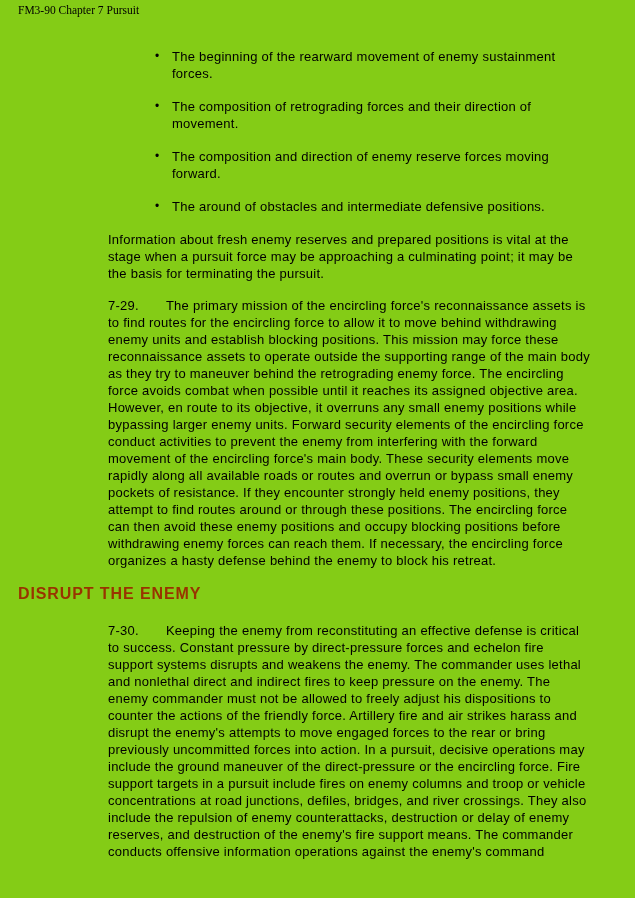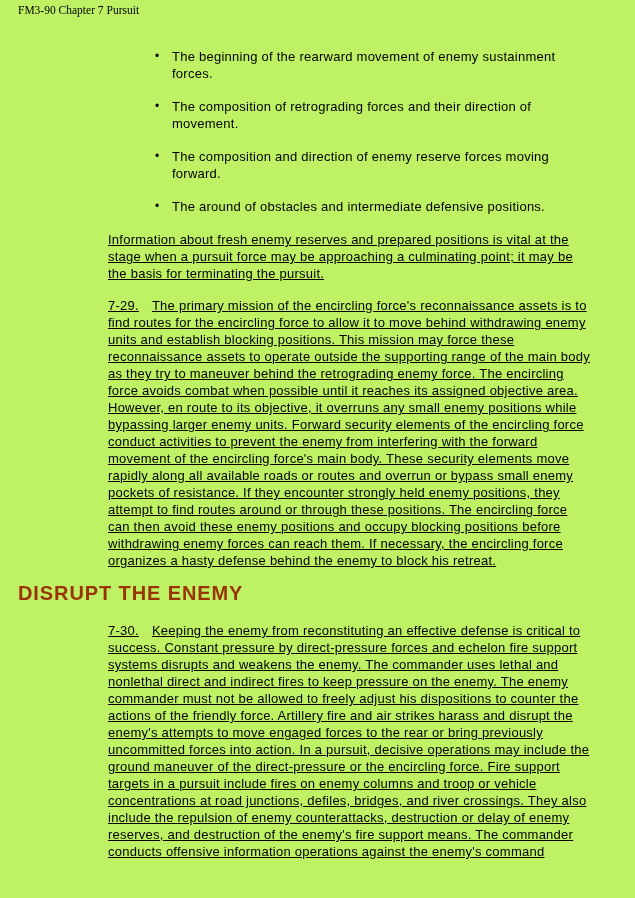--- a/index.html
+++ b/index.html
@@ -4,21 +4,21 @@
 <style>
   html, body {
     margin: 0;
     padding: 0;
     background: #ffffff;
   }
   .page {
     position: relative;
     width: 635px;
     height: 898px;
-    background: #bef264;
+    background: #84cc16;
     overflow: hidden;
     color: #000000;
   }
   .doc-header {
     padding: 4px 0 0 18px;
     font-family: "Liberation Serif", serif;
     font-size: 11.5px;
     line-height: 13px;
     color: #000000;
   }
@@ -44,33 +44,32 @@
     margin-bottom: 16px;
   }
   ul.bullet-list li .bullet {
     position: absolute;
     left: -17px;
     top: 0;
     font-size: 12px;
   }
   p.para {
     margin: 0 0 15px 0;
-    text-decoration: underline;
   }
   p.para:last-child {
     margin-bottom: 0;
   }
   .para-num {
-    margin-right: 13px;
+    margin-right: 27px;
   }
   h2.section-heading {
     margin: 15px 0 19px 18px;
     font-family: "Liberation Sans", sans-serif;
     font-weight: bold;
-    font-size: 20px;
+    font-size: 16px;
     line-height: 19px;
     letter-spacing: 0.9px;
     color: #993300;
   }
 </style>
 </head>
 <body>
 
 <div class="page">
 

